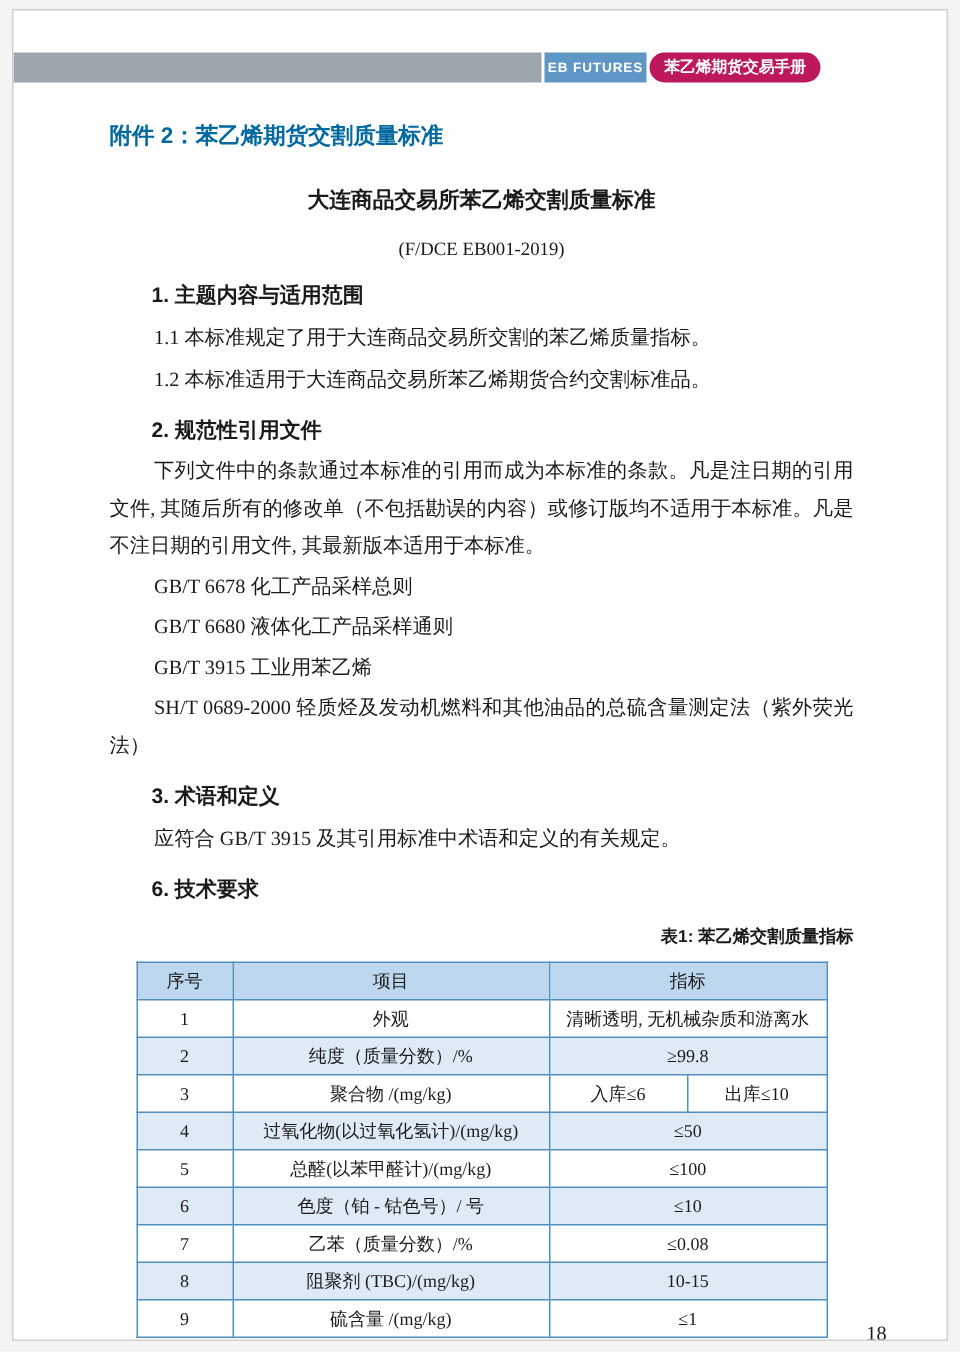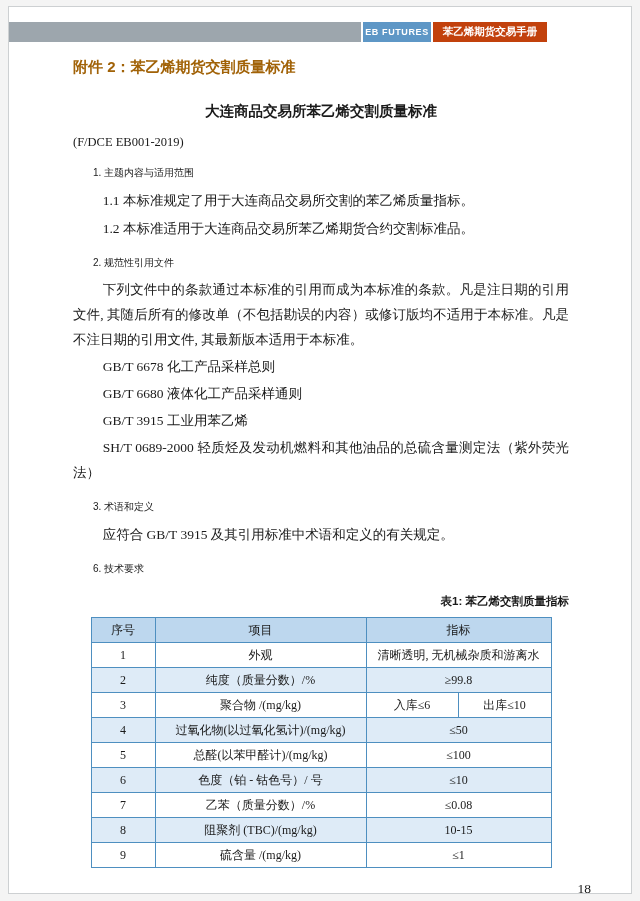--- a/index.html
+++ b/index.html
@@ -8,51 +8,51 @@
     background:#f4f4f4;
     font-family:"Liberation Serif","DejaVu Serif",serif;
     color:#1a1a1a;
     position:relative;
   }
   .page {
     position:absolute; left:8px; top:6px; width:624px; height:888px;
     background:#ffffff; border:1px solid #cdd0d2; overflow:hidden;
   }
   
-  .topbar { position:absolute; left:0; top:15px; height:20px; width:100%; display:flex; align-items:stretch; }
+  .topbar { position:absolute; left:0; top:28px; height:20px; width:100%; display:flex; align-items:stretch; }
   .bar-gray { width:352px; background:#9da6ad; }
   .bar-brand {
     margin-left:2px; width:68px; background:#5e97c6; color:#fff;
     font-family:"Liberation Sans","DejaVu Sans",sans-serif;
     font-size:9px; font-weight:bold; letter-spacing:0.6px;
     display:flex; align-items:center; justify-content:center;
   }
   .bar-title {
-    margin-left:2px; width:114px; background:#c2410c; color:#fff;
+    margin-left:2px; width:114px; background:#be185d; color:#fff;
     font-family:"Liberation Sans","DejaVu Sans",sans-serif;
     font-size:10.5px; font-weight:bold;
-    display:flex; align-items:center; justify-content:center; white-space:nowrap;
+    display:flex; align-items:center; justify-content:center; white-space:nowrap;border-radius:10px;
   }
   
   .content { position:absolute; left:64px; top:0; width:496px; }
   .attachment-title {
-    margin-top:50px;
+    margin-top:74px;
     font-family:"Liberation Sans","DejaVu Sans",sans-serif;
-    font-size:15px; font-weight:bold; color:#a16207; line-height:20px;
+    font-size:15px; font-weight:bold; color:#0369a1; line-height:20px;
   }
   .doc-title {
     margin-top:24px; text-align:center;
-    font-family:Liberation Serif, serif;
+    font-family:Liberation Mono, monospace;
     font-size:14.5px; font-weight:bold; line-height:20px;
   }
-  .doc-code { margin-top:12px; font-size:12.5px; line-height:18px; }
+  .doc-code { margin-top:12px; text-align:center; font-size:12.5px; line-height:18px; }
   .body-text { font-size:13.5px; line-height:25px; }
   .sec-heading {
     font-family:"Liberation Sans","DejaVu Sans",sans-serif;
-    font-size:10px; font-weight:normal; text-indent:2em; margin-top:9px; line-height:25px;
+    font-size:14px; font-weight:bold; text-indent:2em; margin-top:9px; line-height:25px;
   }
   .para { text-indent:2.2em; margin-top:3px; }
   .para-justify { text-indent:2.2em; margin-top:2px; text-align:justify; }
   .ref-item { text-indent:2.2em; margin-top:2px; text-align:justify; }
   
   .table-caption {
     text-align:right; margin-top:12px;
     font-family:"Liberation Sans","DejaVu Sans",sans-serif;
     font-size:11.5px; font-weight:bold; line-height:16px;
   }

